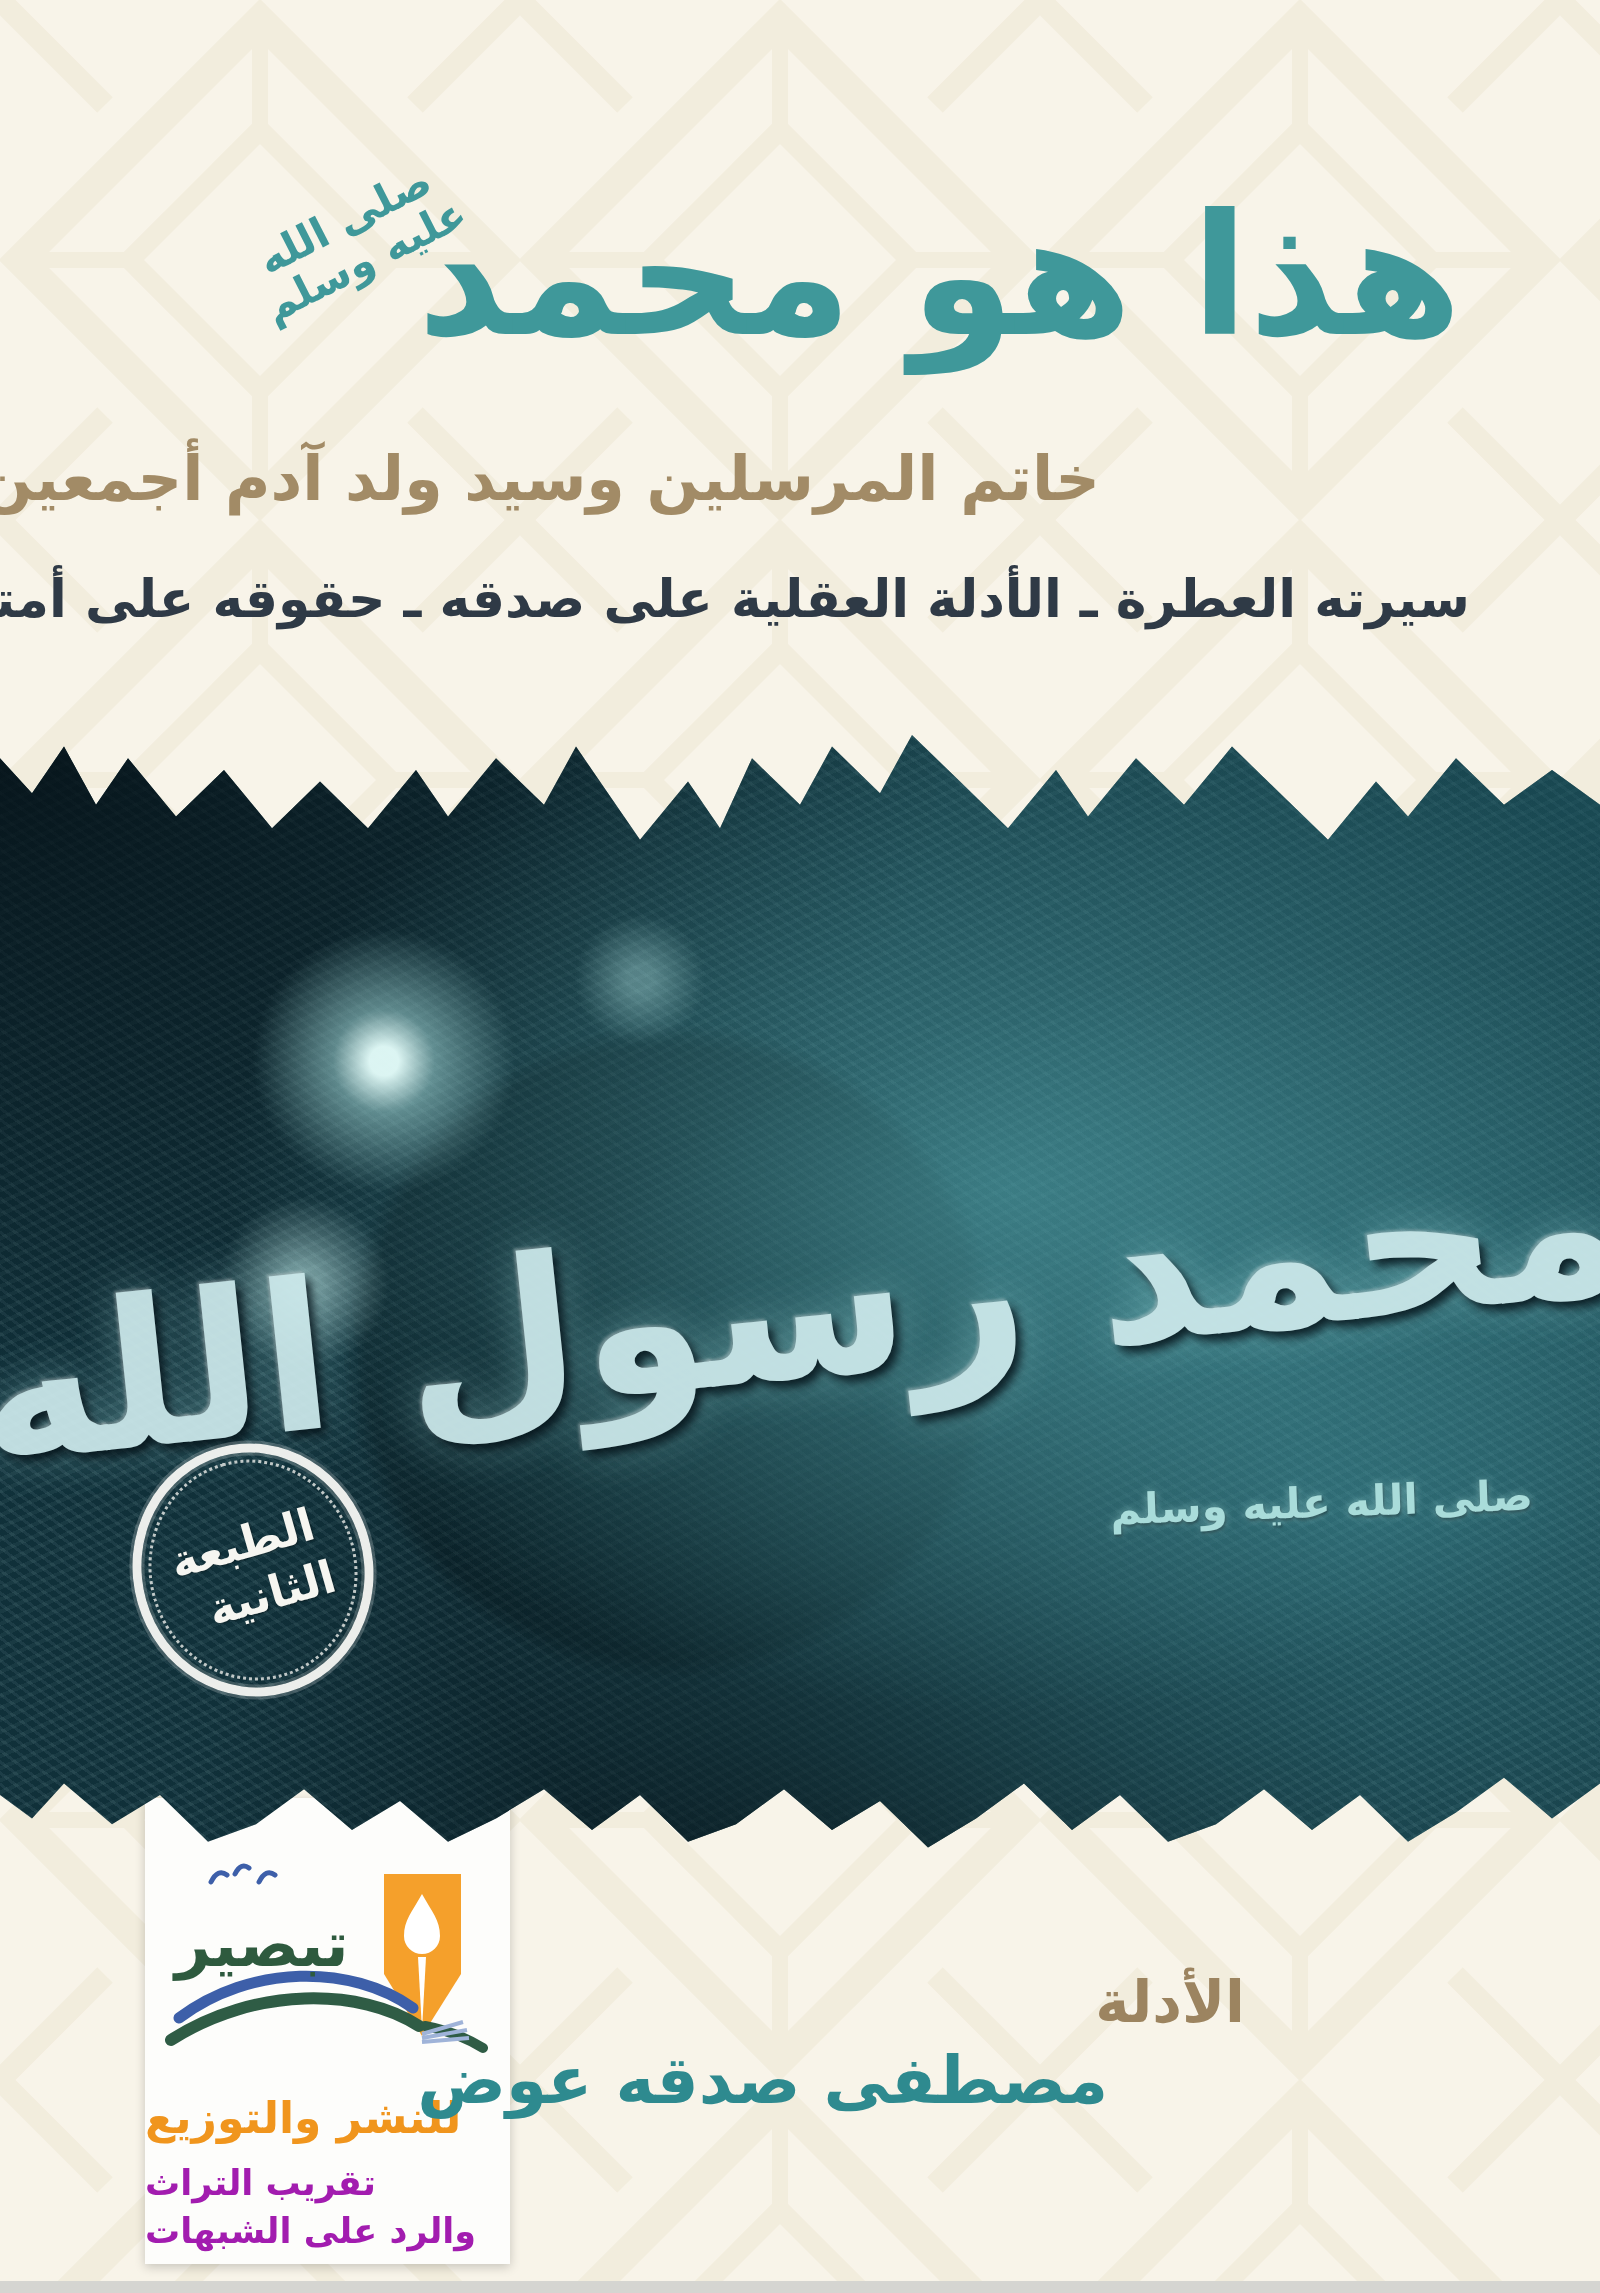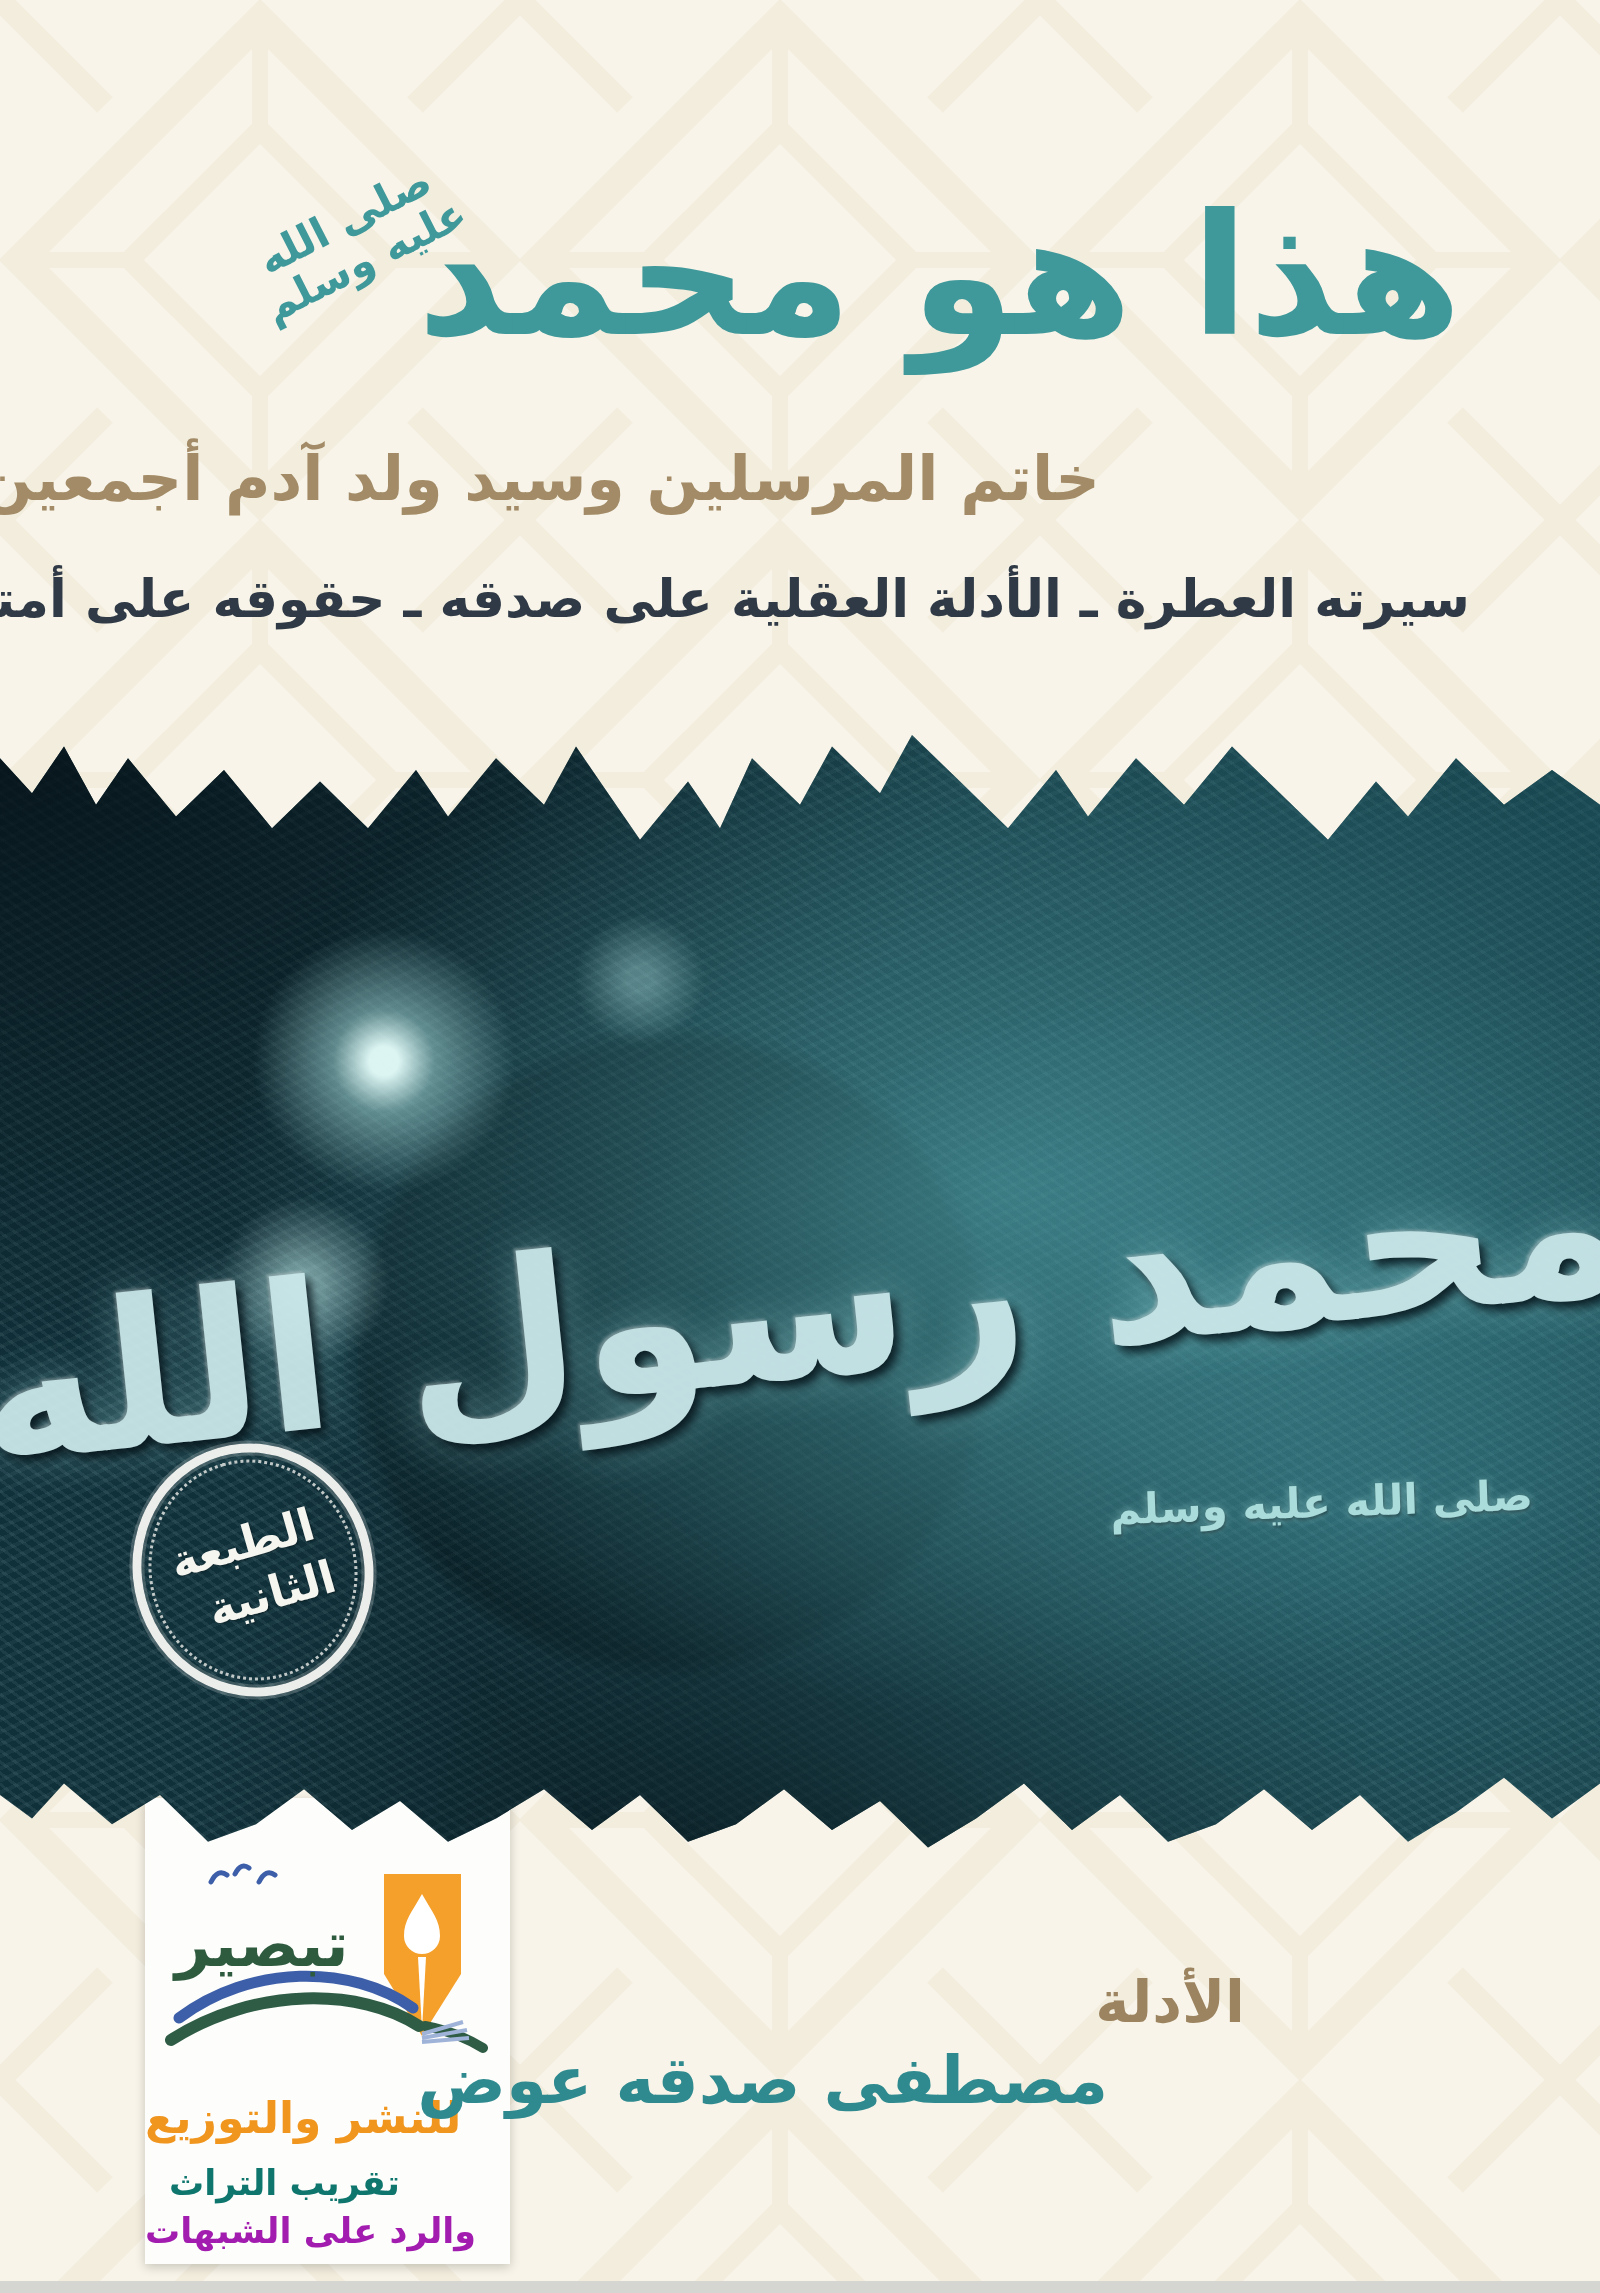--- a/index.html
+++ b/index.html
@@ -99,21 +99,21 @@
   .logo-box{position:relative; height:232px; margin-top:58px;}
   .logo-art{position:absolute; left:14px; top:0;}
   .logo-wordmark{
     position:absolute; left:30px; top:52px;
     font-size:62px; font-weight:bold; color:#2E5A3E; direction:rtl;
   }
   .publisher-line1{
     margin-top:4px; font-size:44px; font-weight:bold; color:#F0951D; direction:rtl;
   }
   .publisher-line2{
-    margin-top:20px; font-size:35px; font-weight:bold; color:#0f766e; direction:rtl;padding-left:24px;
+    margin-top:20px; font-size:35px; font-weight:bold; color:#a21caf; direction:rtl;
   }
   .publisher-line3{
     margin-top:8px; font-size:35px; font-weight:bold; color:#a21caf; direction:rtl;
   }
   
   .author-label{
     position:absolute; top:1968px; right:355px; z-index:1;
     font-size:58px; font-weight:bold; color:#9C8460; direction:rtl;
   }
   .author-name{

